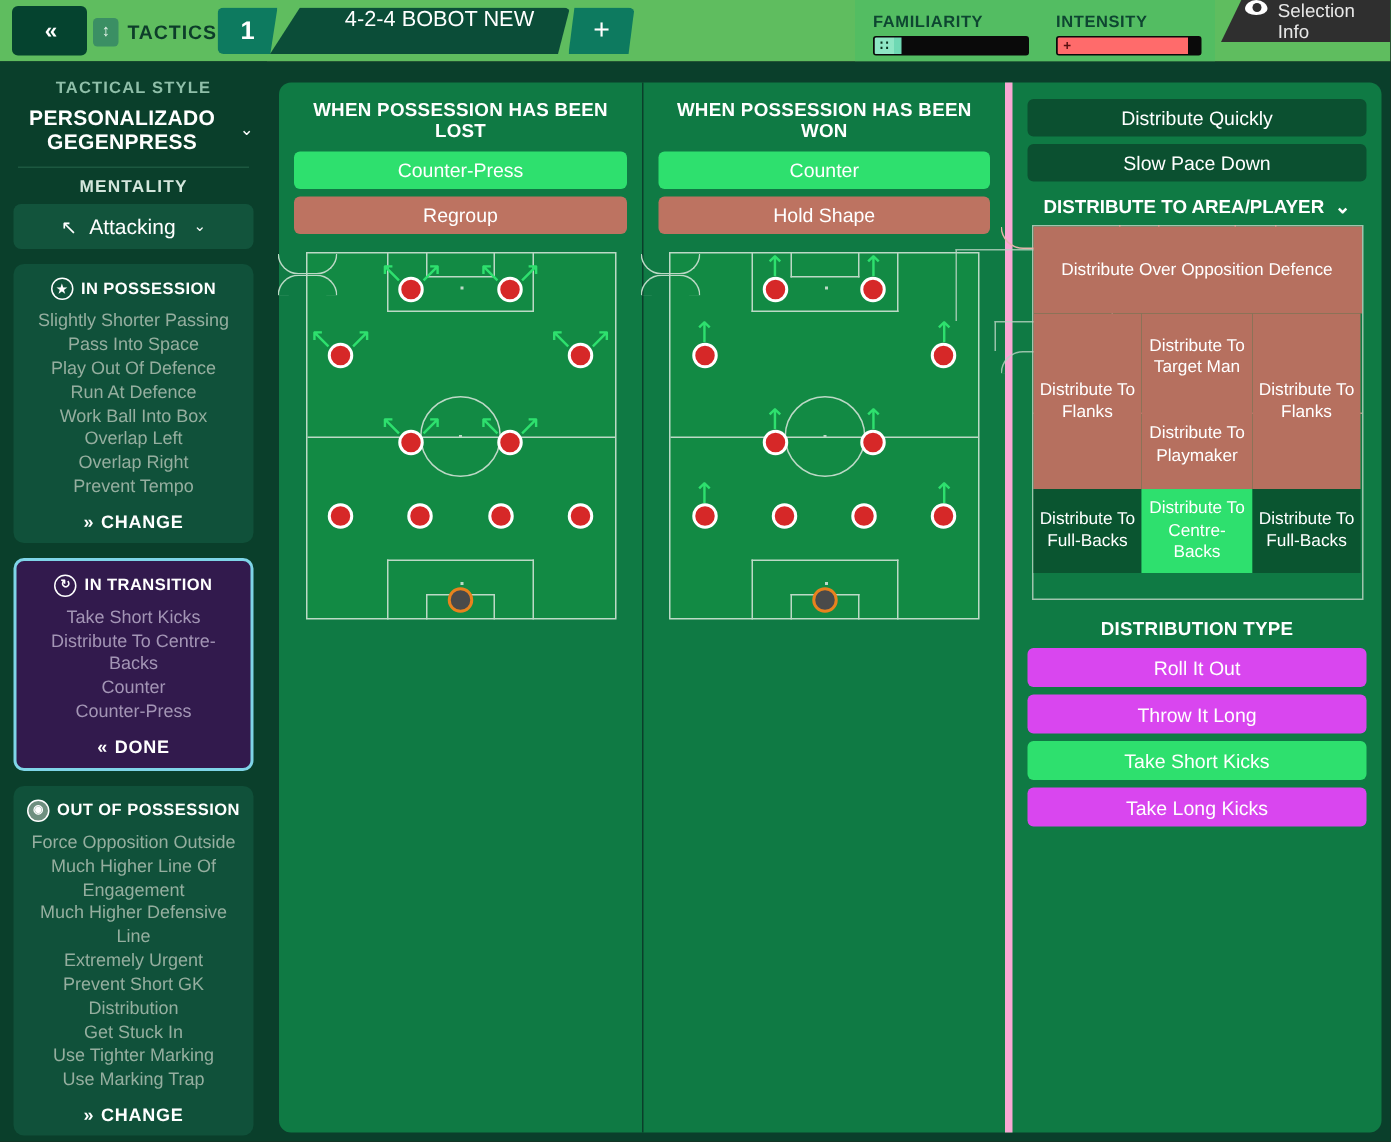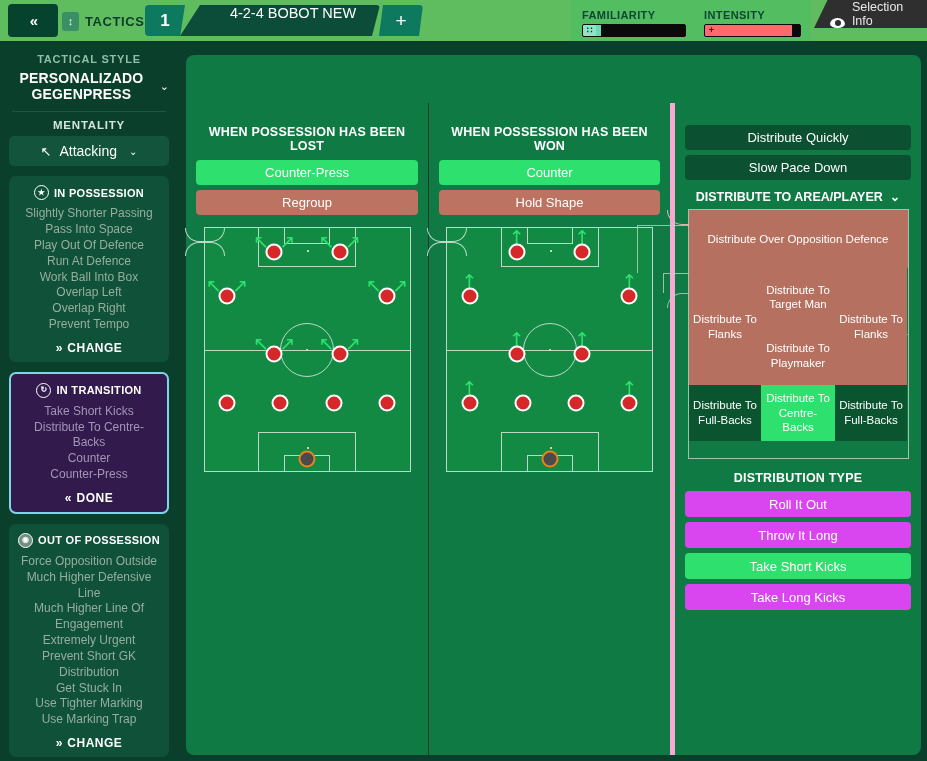--- a/index.html
+++ b/index.html
@@ -89,21 +89,21 @@
   }
   .meter-icon.fam { background: #8ee6c4; color: #09351f; }
   .meter-icon.int { background: #ff6b6b; color: #5a1010; }
   .meter-fill { height: 13px; }
   .meter-fill.fam { width: 5px; background: #6fd9b4; }
   .meter-fill.int { width: 74px; background: #ff6b6b; }
 
   .selinfo {
     position: absolute; right: 0; top: 0; width: 113px; height: 28px;
     background: #2f2f2f; color: #e8e8e8;
-    display: flex; align-items: flex-end; gap: 7px;
+    display: flex; align-items: flex-start; gap: 7px;
     padding-left: 16px; font-size: 12.5px;
     clip-path: polygon(12% 0, 100% 0, 100% 100%, 0 100%);
   }
   .eye {
     width: 15px; height: 10px; border-radius: 50%/60% 60% 40% 40%;
     background: #ffffff; position: relative;
   }
   .eye::after {
     content: ""; position: absolute; left: 4.5px; top: 2px;
     width: 6px; height: 6px; border-radius: 50%; background: #2f2f2f;
@@ -179,21 +179,21 @@
   }
   .chev2 { font-size: 12px; font-weight: bold; letter-spacing: -2px; }
 
   
   .main {
     position: absolute; left: 186px; top: 14px;
     width: 735px; height: 700px;
     background: #0f7a44; border-radius: 8px;
     display: flex;
   }
-  .col { padding: 22px 10px 0 10px; margin-top: 48px; }
+  .col { padding: 11px 10px 0 10px; }
   .col-lost { width: 243px; border-right: 1px solid #0a3f2b; }
   .col-won  { width: 246px; border-right: 5px solid #f9a8d4; }
   .col-gk   { width: 246px; }
 
   .col-title {
     color: #ffffff; font-size: 12.5px; font-weight: bold;
     text-align: center; letter-spacing: 0.2px; margin-bottom: 7px;
   }
   .opt-btn {
     height: 25px; border-radius: 4px; margin-bottom: 5px;
@@ -397,22 +397,22 @@
             <span class="chev2">«</span>
             <span>DONE</span>
           </div>
         </div>
         <div class="phase-card">
           <div class="phase-head">
             <span class="phase-icon filled">◉</span>
             <span>OUT OF POSSESSION</span>
           </div>
           <div class="instr">Force Opposition Outside</div>
+          <div class="instr">Much Higher Line Of Engagement</div>
           <div class="instr">Much Higher Defensive Line</div>
-          <div class="instr">Much Higher Line Of Engagement</div>
           <div class="instr">Extremely Urgent</div>
           <div class="instr">Prevent Short GK Distribution</div>
           <div class="instr">Get Stuck In</div>
           <div class="instr">Use Tighter Marking</div>
           <div class="instr">Use Marking Trap</div>
           <div class="phase-action">
             <span class="chev2">»</span>
             <span>CHANGE</span>
           </div>
         </div>

